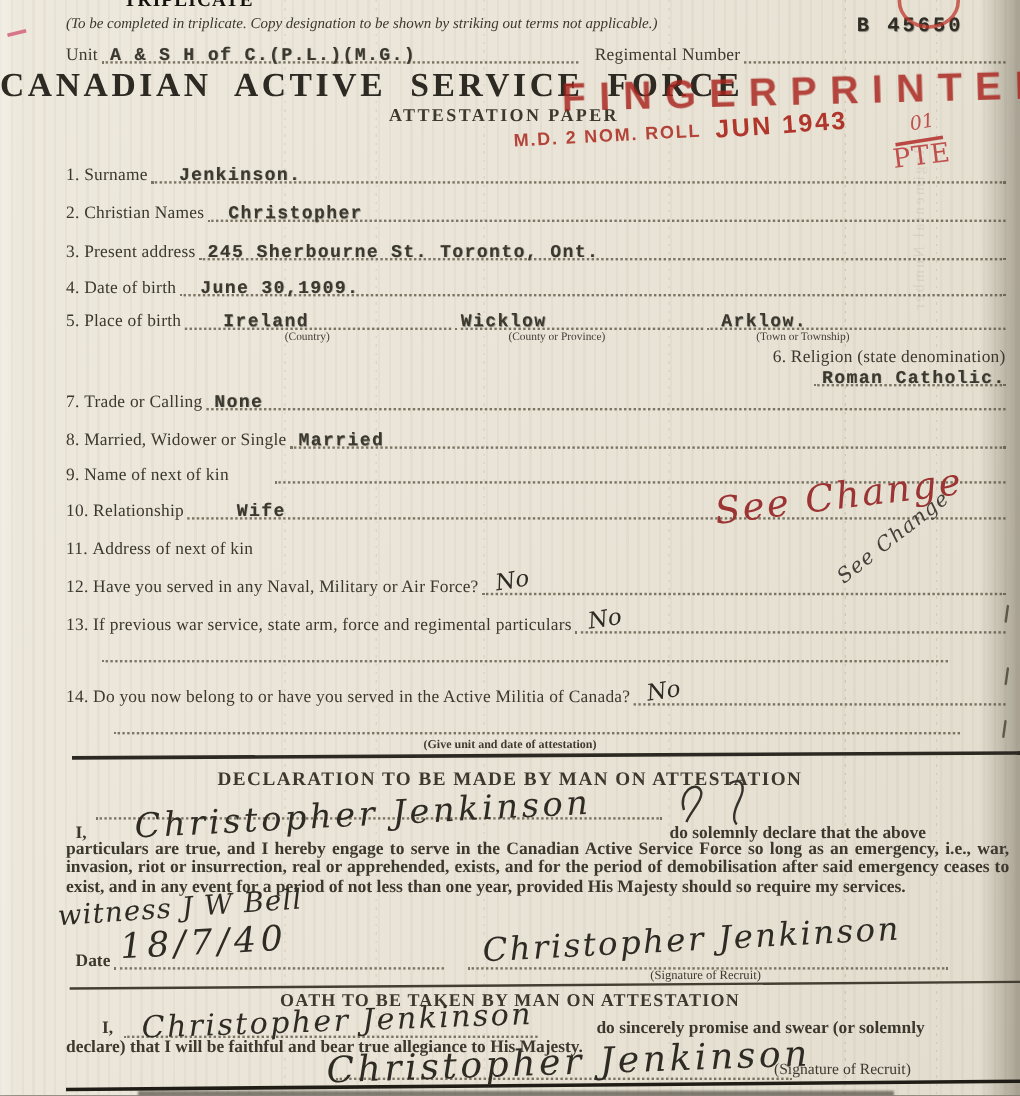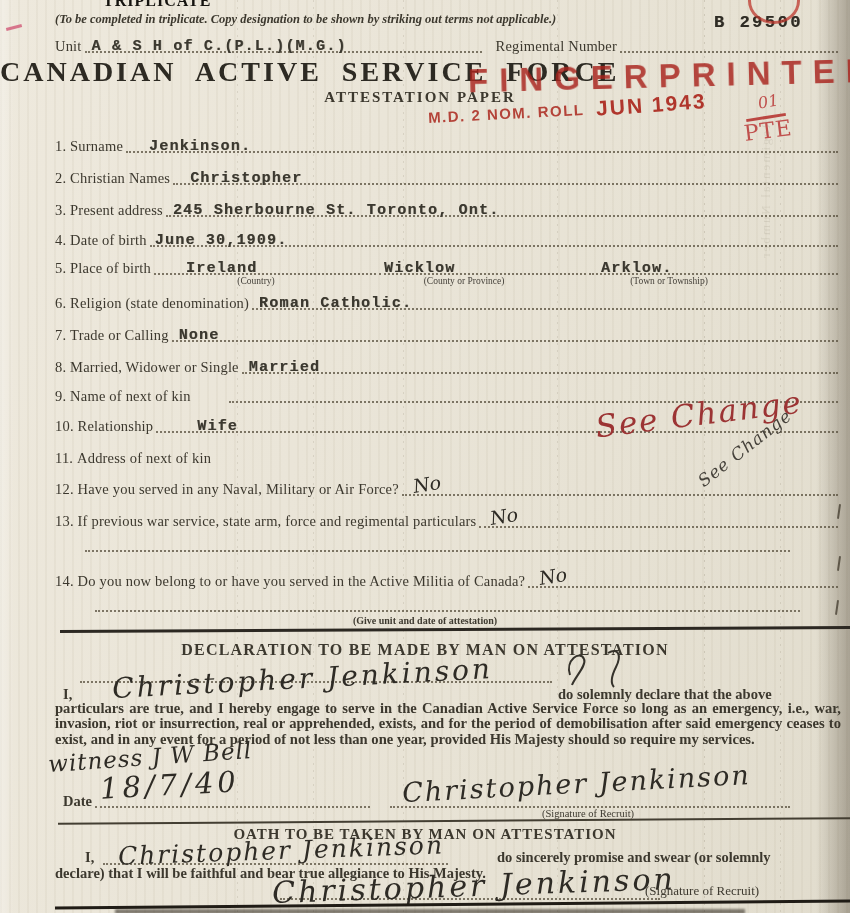--- a/index.html
+++ b/index.html
@@ -17,21 +17,21 @@
   
   .vline { position:absolute; top:0; bottom:0; width:1px; opacity:.45;
     background:repeating-linear-gradient(180deg, rgba(125,115,92,.38) 0 2px, rgba(0,0,0,0) 2px 7px); }
   .bleed-right { position:absolute; left:758px; top:120px; width:320px;
     transform:rotate(90deg) scaleY(-1); transform-origin:left top;
     font-size:13px; letter-spacing:2px; color:#8a8470; opacity:.16; white-space:nowrap; }
   
   .printed { color:#3c382e; }
   .lbl { font-size:14.5px; letter-spacing:.2px; white-space:nowrap; }
   .bold { font-weight:700; }
-  .ital { font-style:italic;font-weight:bold; }
+  .ital { font-style:italic; }
   
   .tw { font-family:"Liberation Mono","DejaVu Sans Mono",monospace; font-weight:700;
         font-size:15px; letter-spacing:1.2px; color:#3b382f; white-space:nowrap;
         text-shadow:.5px .4px .6px rgba(59,56,47,.55); }
   
   .hw { font-family:"DejaVu Serif","Liberation Serif",serif; font-style:italic;
         color:#2e2b25; white-space:nowrap; }
   .hw-red { font-family:"DejaVu Serif",serif; font-style:italic; color:#9c3434; white-space:nowrap; }
   
   .stamp { font-family:"Liberation Sans",sans-serif; font-weight:700; color:#b0362c; white-space:nowrap; }
@@ -62,21 +62,21 @@
   <div class="vline" style="left:313px"></div>
   <div class="vline" style="left:403px"></div>
   <div class="vline" style="left:557px"></div>
   <div class="vline" style="left:704px; opacity:.6"></div>
   <div class="vline" style="left:780px"></div>
   <div class="bleed-right">Regimental Number</div>
 
   <div class="abs bold" style="left:103px; top:-8px; font-size:16px; letter-spacing:1px; color:#15130f;">TRIPLICATE</div>
   <div class="abs" style="left:6px; top:26px; width:16px; height:3px; background:#d2607c; transform:rotate(-14deg); opacity:.85;"></div>
   <div class="abs ital printed" style="left:55px; top:12px; font-size:12.5px;">(To be completed in triplicate.  Copy designation to be shown by striking out terms not applicable.)</div>
-  <div class="abs tw" style="left:714px; top:13px; font-size:17px; letter-spacing:2.5px; color:#2f2c25;">B 29500</div>
+  <div class="abs tw" style="left:714px; top:13px; font-size:17px; letter-spacing:2.5px; color:#2f2c25;">B 45650</div>
 
   <div class="qrow" style="top:33px;">
     <span class="lbl printed">Unit</span>
     <span class="fill" style="flex:0 0 400px;text-align:right;">
       <span class="dotline"></span>
       <span class="tw val" style="padding-left:10px;">A &amp; S H of C.(P.L.)(M.G.)</span>
     </span>
     <span class="lbl printed" style="margin-left:14px;">Regimental Number</span>
     <span class="fill">
       <span class="dotline"></span>
@@ -112,21 +112,21 @@
     <span class="lbl printed"><span>3.</span>&nbsp;<span>Present address</span></span>
     <span class="fill">
         <span class="dotline"></span>
       <span class="tw val" style="padding-left:10px;">245 Sherbourne St. Toronto, Ont.</span>
       </span>
   </div>
   <div class="qrow" style="top:227px;">
     <span class="lbl printed"><span>4.</span>&nbsp;<span>Date of birth</span></span>
     <span class="fill">
         <span class="dotline"></span>
-      <span class="tw val" style="padding-left:8px;">June 30,1909.</span>
+      <span class="tw val" style="padding-left:8px;margin-left:12px;">June 30,1909.</span>
       </span>
   </div>
 
   <div class="qrow" style="top:255px;">
     <span class="lbl printed"><span>5.</span>&nbsp;<span>Place of birth</span></span>
     <span class="fill" style="flex:0 0 225px;">
       <span class="dotline"></span>
       <span class="tw val" style="padding-left:35px;">Ireland</span>
       <span class="qcap" style="left:45px; width:120px;">(Country)</span>
     </span>
@@ -135,21 +135,21 @@
       <span class="tw val" style="padding-left:8px;">Wicklow</span>
       <span class="qcap" style="left:8px; width:160px;">(County or Province)</span>
     </span>
     <span class="fill">
       <span class="dotline"></span>
       <span class="tw val" style="padding-left:15px;">Arklow.</span>
       <span class="qcap" style="left:8px; width:150px;">(Town or Township)</span>
     </span>
   </div>
 
-  <div class="qrow" style="top:290px;">
+  <div class="qrow" style="top:290px;flex-direction:column;">
     <span class="lbl printed"><span>6.</span>&nbsp;<span>Religion (state denomination)</span></span>
     <span class="fill">
         <span class="dotline"></span>
       <span class="tw val" style="padding-left:10px;">Roman Catholic.</span>
       </span>
   </div>
   <div class="qrow" style="top:322px;">
     <span class="lbl printed"><span>7.</span>&nbsp;<span>Trade or Calling</span></span>
     <span class="fill">
         <span class="dotline"></span>

